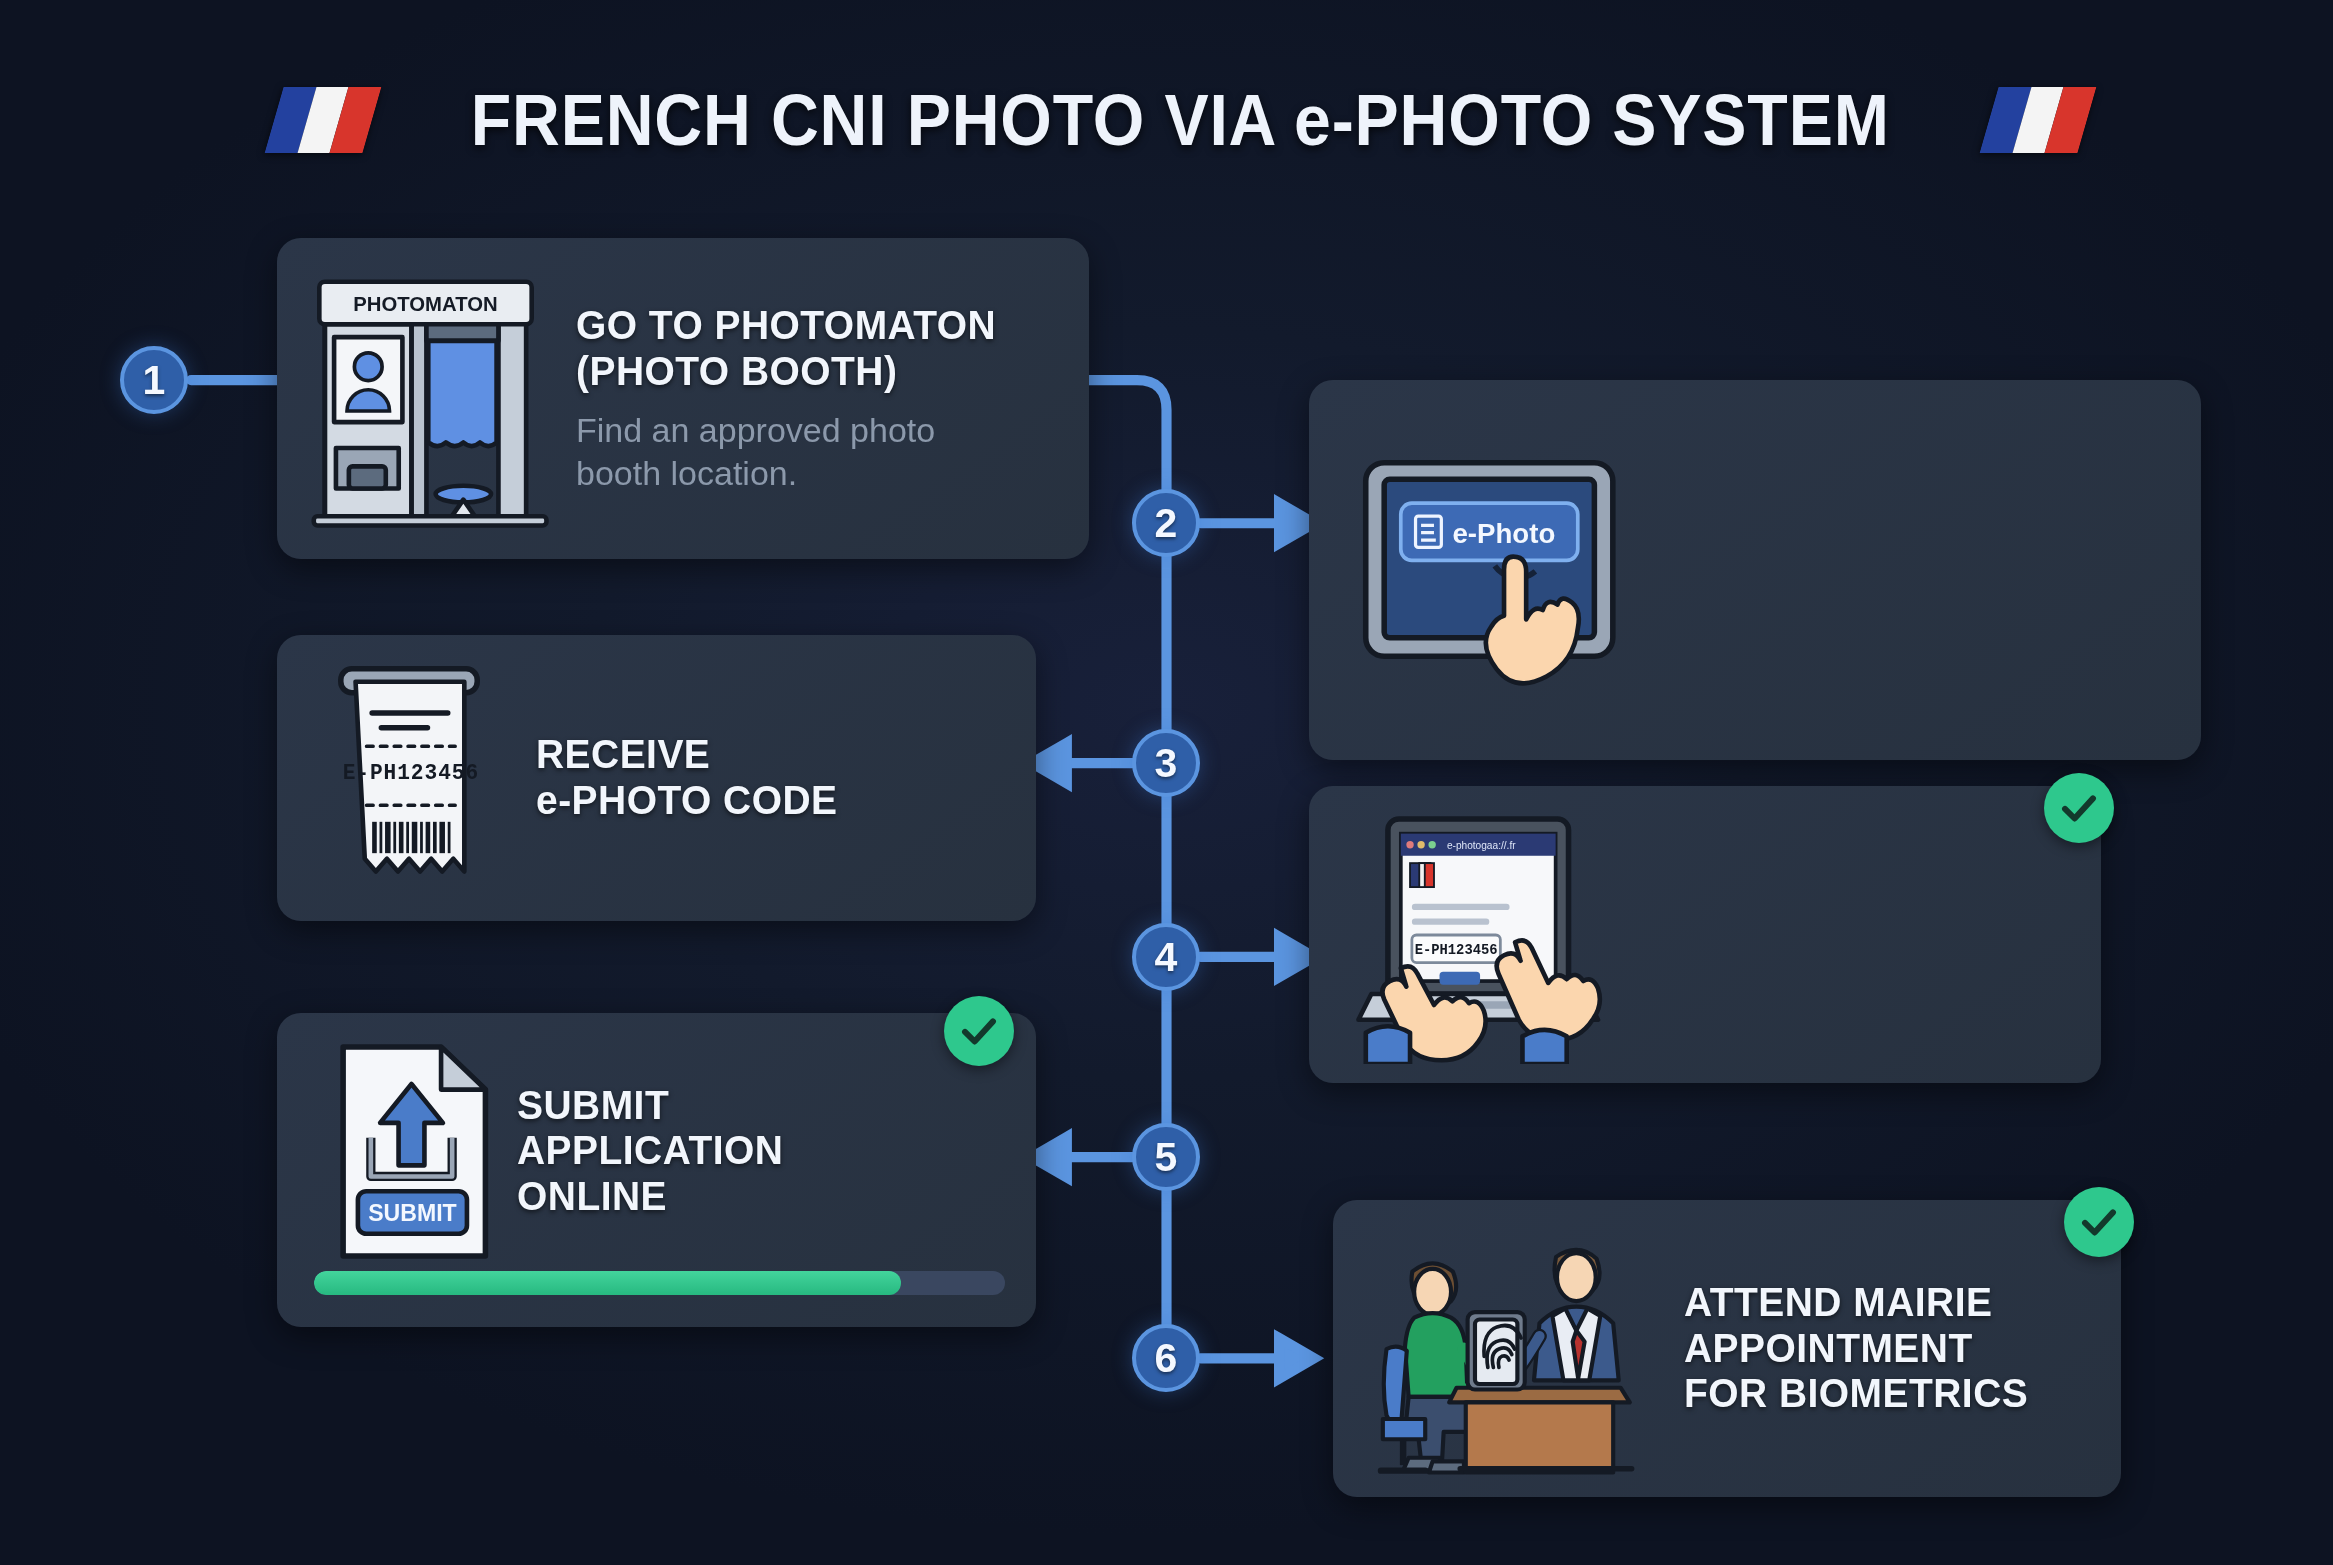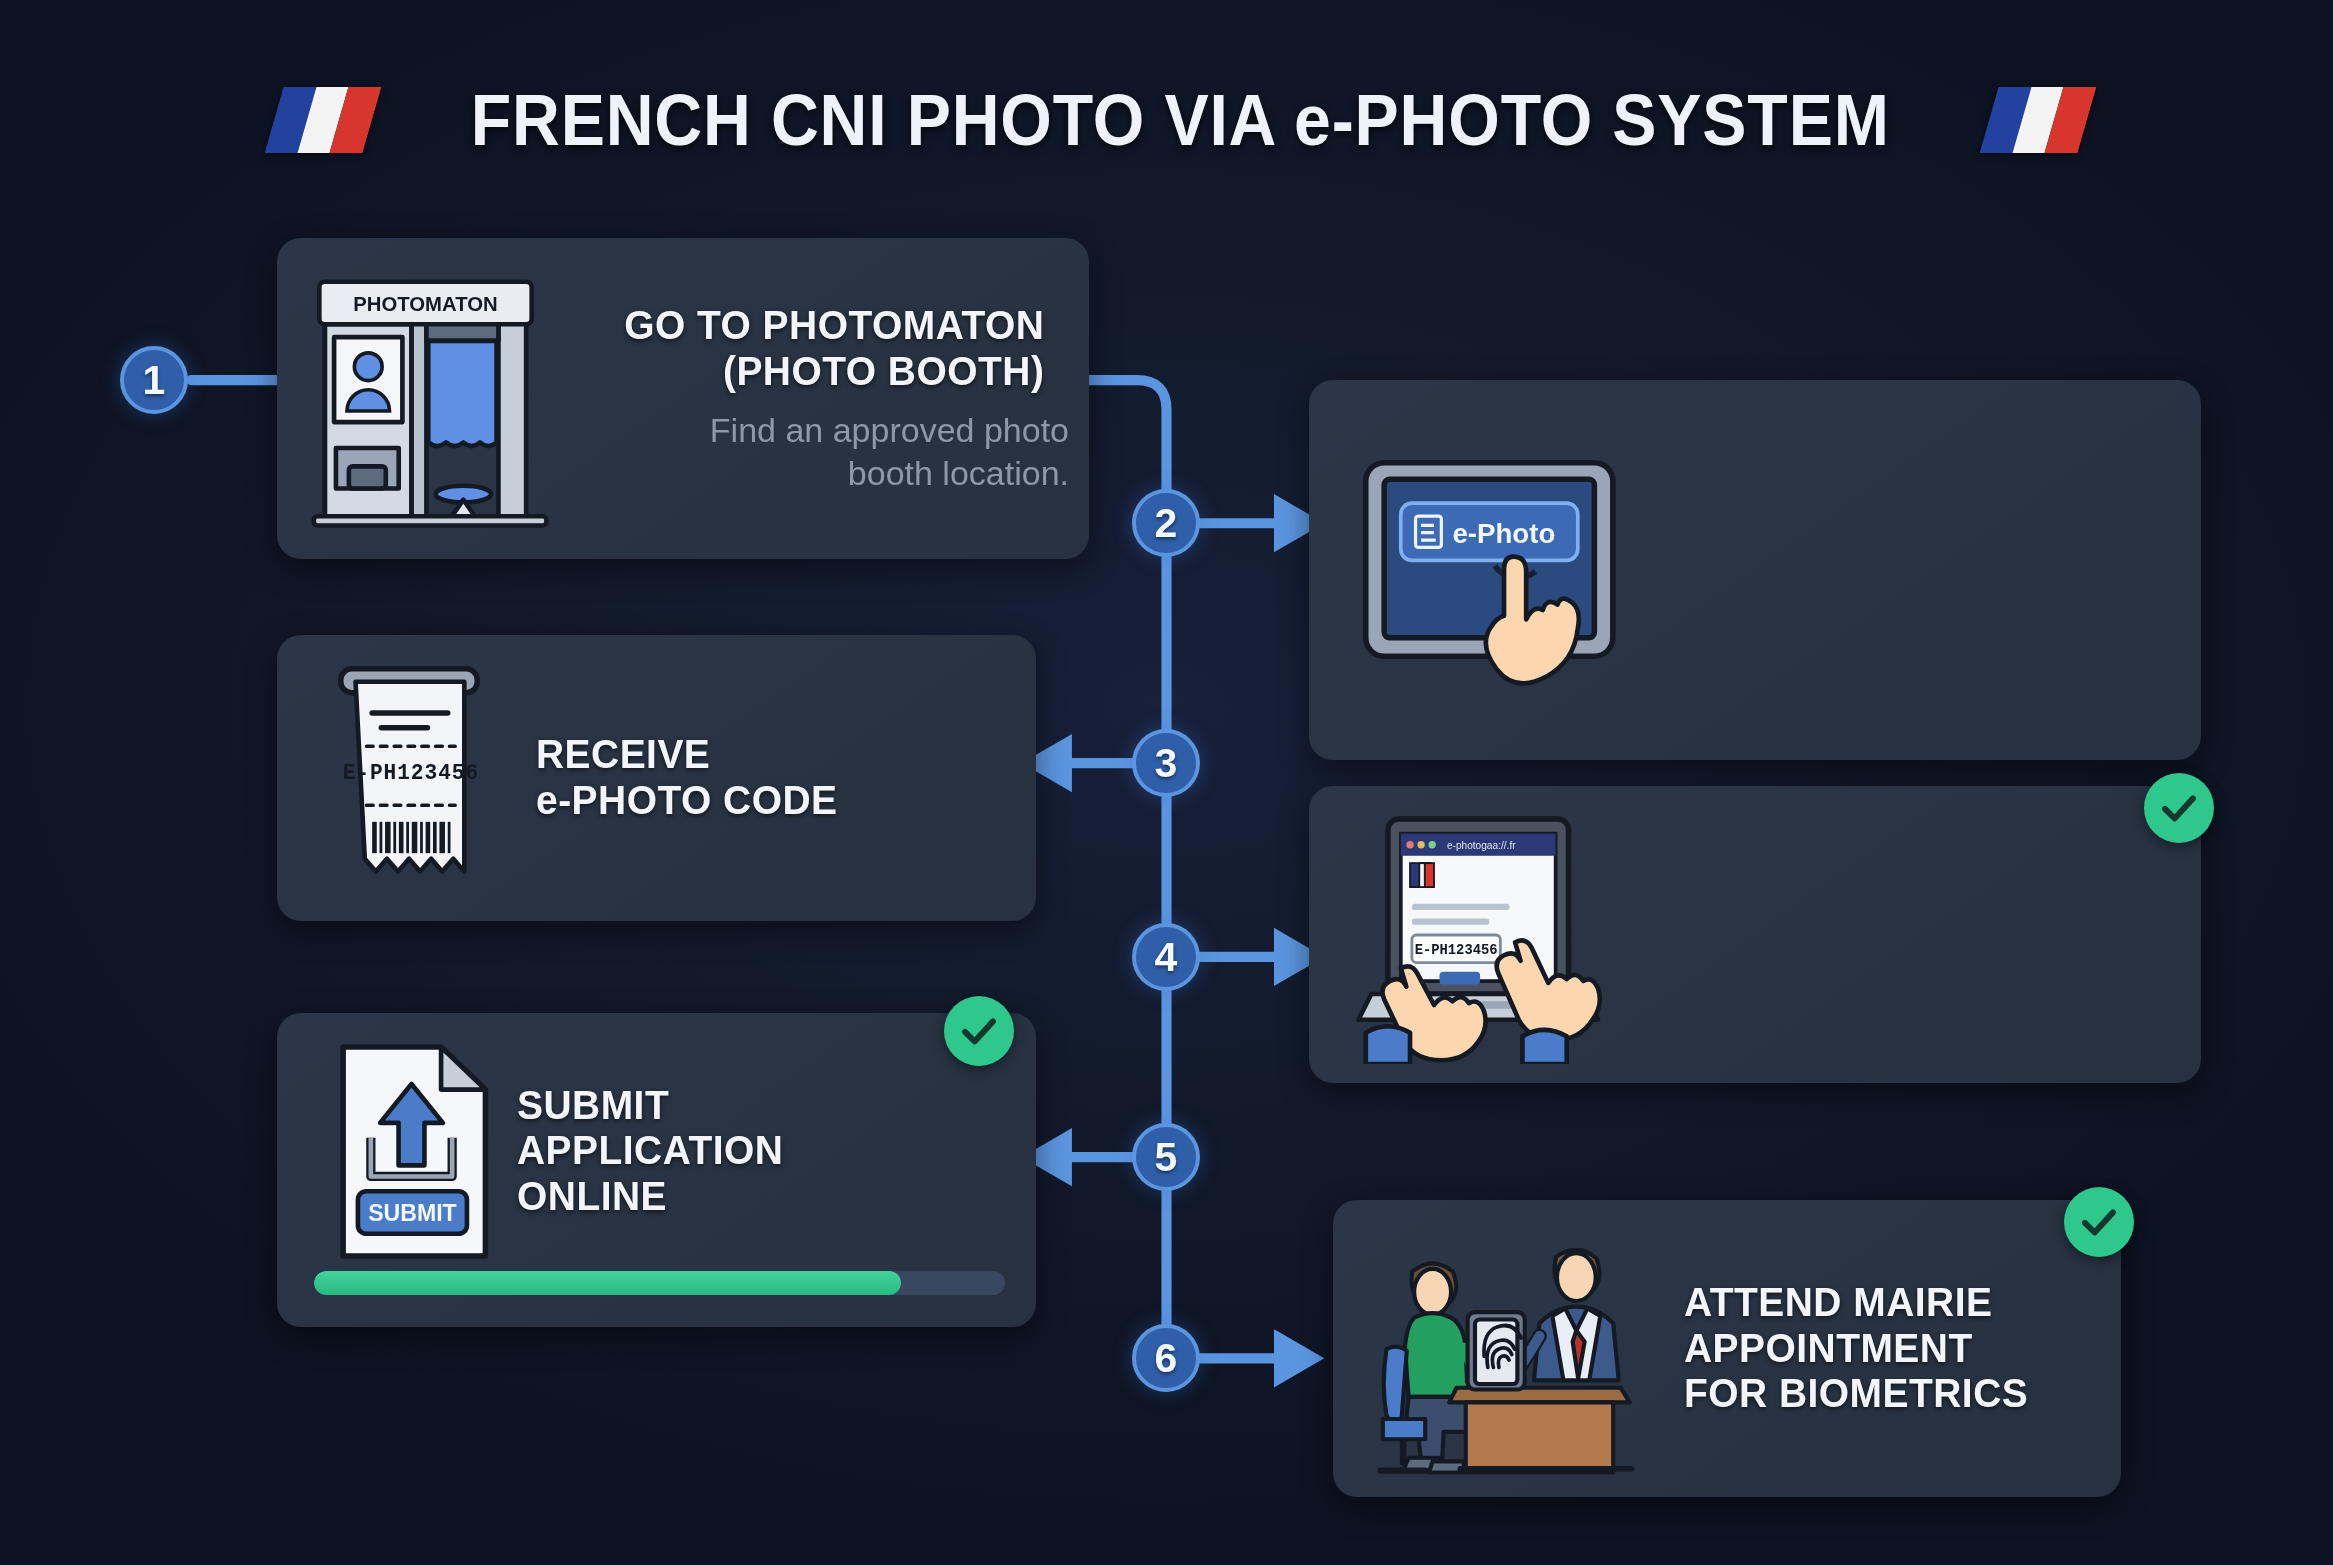--- a/index.html
+++ b/index.html
@@ -83,24 +83,24 @@
   }
   .card .sub {
     margin-top: 14.8px;
     color: #8c99ab;
     font-size: 34px;
     line-height: 1.25;
     white-space: pre-line;
   }
 
   
-  #card1 { left: 277px; top: 238px; width: 812px; height: 321px; padding: 18.5px 0 18.5px 22px; text-align: right; }
+  #card1 { left: 277px; top: 238px; width: 812px; height: 321px; padding: 18.5px 0 18.5px 22px; }
   #card2 { left: 1309px; top: 380px; width: 892px; height: 380px; padding: 18.5px 0 18.5px 37px; }
   #card3 { left: 277px; top: 635px; width: 759px; height: 286px; padding: 18.5px 0 18.5px 28px; }
-  #card4 { left: 1309px; top: 786px; width: 892px; height: 297px; padding: 18.5px 0 18.5px 37px; }
+  #card4 { left: 1309px; top: 786px; width: 792px; height: 297px; padding: 18.5px 0 18.5px 37px; }
   #card5 { left: 277px; top: 1013px; width: 759px; height: 314px; padding: 18.5px 0 28px 28px; flex-direction: column; align-items: stretch; }
   #card6 { left: 1333px; top: 1200px; width: 788px; height: 297px; padding: 14.8px 0 14.8px 37px; }
 
   #card5 .row5 { display: flex; align-items: center; flex: 1 1 auto; }
 
   
   .check {
     position: absolute;
     width: 70px; height: 70px;
     border-radius: 50%;

